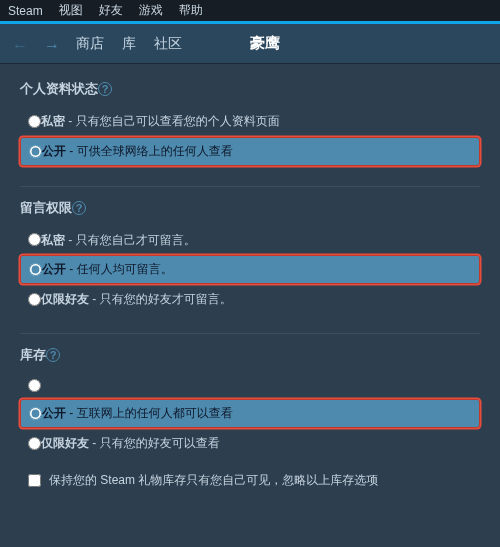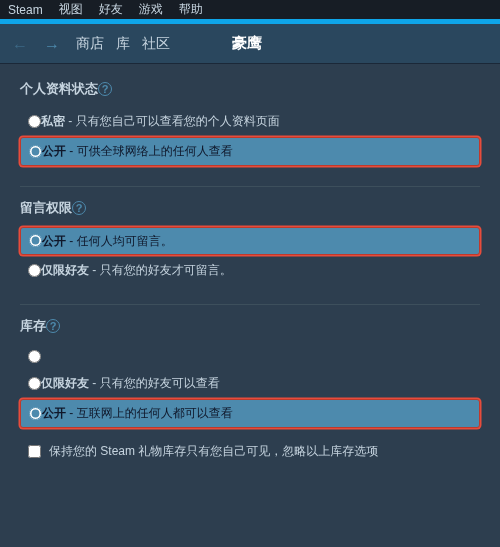--- a/index.html
+++ b/index.html
@@ -14,21 +14,21 @@
     }
 
     
     .menu-bar {
       background: #171d25;
       display: flex;
       align-items: center;
       height: 24px;
       padding: 0 8px;
       gap: 16px;
-      border-bottom: 5px solid #0ea5e9;
+      border-bottom: 3px solid #0ea5e9;
     }
     .menu-item {
       color: #c6d4df;
       font-size: 12px;
       cursor: pointer;
     }
 
     
     .nav-bar {
       background: #2a475e;
@@ -41,21 +41,21 @@
     }
     .nav-arrow {
       color: #4d8aad;
       font-size: 16px;
       cursor: pointer;
       user-select: none;
     }
     .nav-arrow.disabled { color: #4d8aad; opacity: 0.5; }
     .nav-links {
       display: flex;
-      gap: 12px;
+      gap: 18px;
       align-items: center;
     }
     .nav-link {
       color: #c6d4df;
       font-size: 14px;
       cursor: pointer;
       text-decoration: none;
     }
     .nav-username {
       color: #fff;
@@ -202,20 +202,26 @@
   </div>
 
   <hr class="section-divider">
 
   <div class="section section-wrapper">
     <div class="section-title">
       <span>留言权限</span>
       <span class="help-icon">?</span>
     </div>
 
+    <div class="radio-option">
+      <input type="radio" name="comment" style="">
+      <span class="radio-label">
+        <strong>私密</strong> - 只有您自己才可留言。
+      </span>
+    </div>
 
     <div class="radio-option selected">
       <input type="radio" name="comment" checked="" style="">
       <span class="radio-label">
         <strong>公开</strong> - 任何人均可留言。
       </span>
     </div>
 
     <div class="radio-option">
       <input type="radio" name="comment" style="">
@@ -230,31 +236,31 @@
   <div class="section section-wrapper">
     <div class="section-title">
       <span>库存</span>
       <span class="help-icon">?</span>
     </div>
 
     <div class="radio-option">
       <input type="radio" name="inventory" style="">
     </div>
 
-    <div class="radio-option">
-      <input type="radio" name="inventory" style="">
-      <span class="radio-label">
-        <strong>仅限好友</strong> - 只有您的好友可以查看
-      </span>
-    </div>
-
     <div class="radio-option selected">
       <input type="radio" name="inventory" checked="" style="">
       <span class="radio-label">
         <strong>公开</strong> - 互联网上的任何人都可以查看
+      </span>
+    </div>
+
+    <div class="radio-option">
+      <input type="radio" name="inventory" style="">
+      <span class="radio-label">
+        <strong>仅限好友</strong> - 只有您的好友可以查看
       </span>
     </div>
 
     <div class="checkbox-option">
       <input type="checkbox" style="">
       <span class="checkbox-label">保持您的 Steam 礼物库存只有您自己可见，忽略以上库存选项</span>
     </div>
   </div>
 
 </div>

